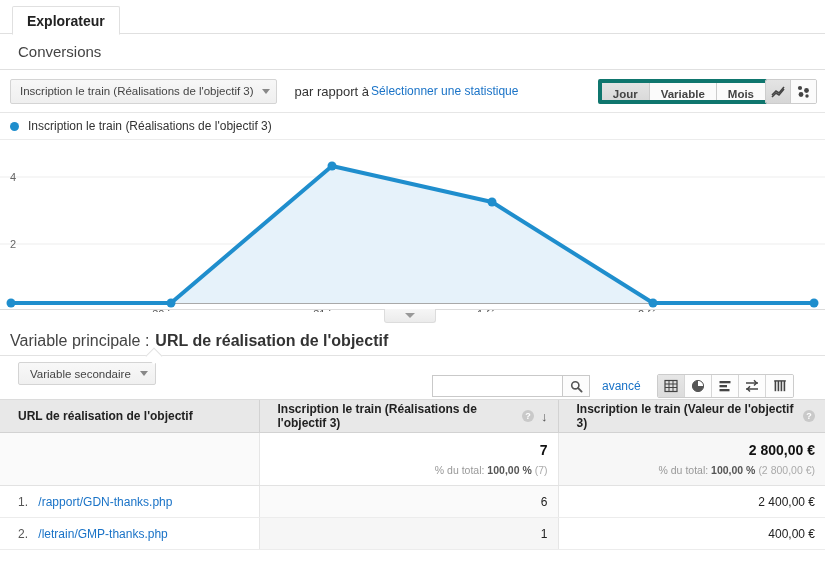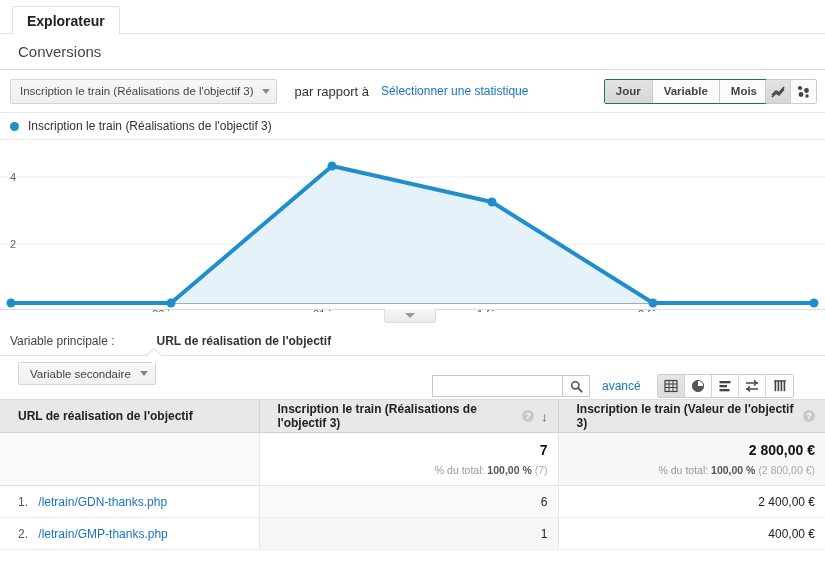--- a/index.html
+++ b/index.html
@@ -75,32 +75,32 @@
     border-right: 4px solid transparent;
     border-top: 5px solid #888;
   }
   .cmp-label {
     margin-left: 18px;
     font-size: 13px;
     color: #333;
     white-space: nowrap;
   }
   .cmp-link {
-    margin-left: 12px;
+    margin-left: 2px;
     font-size: 12px;
     color: #1a73c7;
     text-decoration: none;
     white-space: nowrap;
   }
 
   .seg-group {
     position: absolute;
     right: 56px; top: 9px;
     display: flex;
-    border: 1px solid #0f766e;
+    border: 4px solid #0f766e;
     border-radius: 2px;
     overflow: hidden;
     height: 25px;
   }
   .seg {
     padding: 0 11px;
     height: 23px;
     line-height: 23px;
     font-size: 11.5px;
     font-weight: bold;
@@ -176,23 +176,22 @@
     left: 0; right: 0; top: 309px;
     border-top: 1px solid #dcdcdc;
   }
 
   
   .primary-var {
     height: 28px;
     display: flex; align-items: center;
     padding-left: 10px;
     margin-top: 15px;
-    font-size: 12px;
+    font-size: 16px;
     color: #333;
-    gap: 36px;
   }
   .primary-var .lbl { color: #444; }
   .primary-var .val { font-weight: bold; margin-left: 6px; color: #333; }
 
   .subbar {
     position: relative;
     height: 36px;
     border-top: 1px solid #e2e2e2;
     display: flex;
     align-items: center;
@@ -561,21 +560,21 @@
           <span>% du total:</span>
           <b>100,00 %</b>
           <span class="paren">(2 800,00 €)</span>
         </span>
       </td>
     </tr>
 
     <tr class="drow">
       <td class="c1">
         <span class="idx">1.</span>
-        <a class="rowlink" href="#">/letrain/GDN-thanks.php</a>
+        <a class="rowlink" href="#">/rapport/GDN-thanks.php</a>
       </td>
       <td class="c2">6</td>
       <td class="c3">2 400,00 €</td>
     </tr>
 
     <tr class="drow alt">
       <td class="c1">
         <span class="idx">2.</span>
         <a class="rowlink" href="#">/letrain/GMP-thanks.php</a>
       </td>

